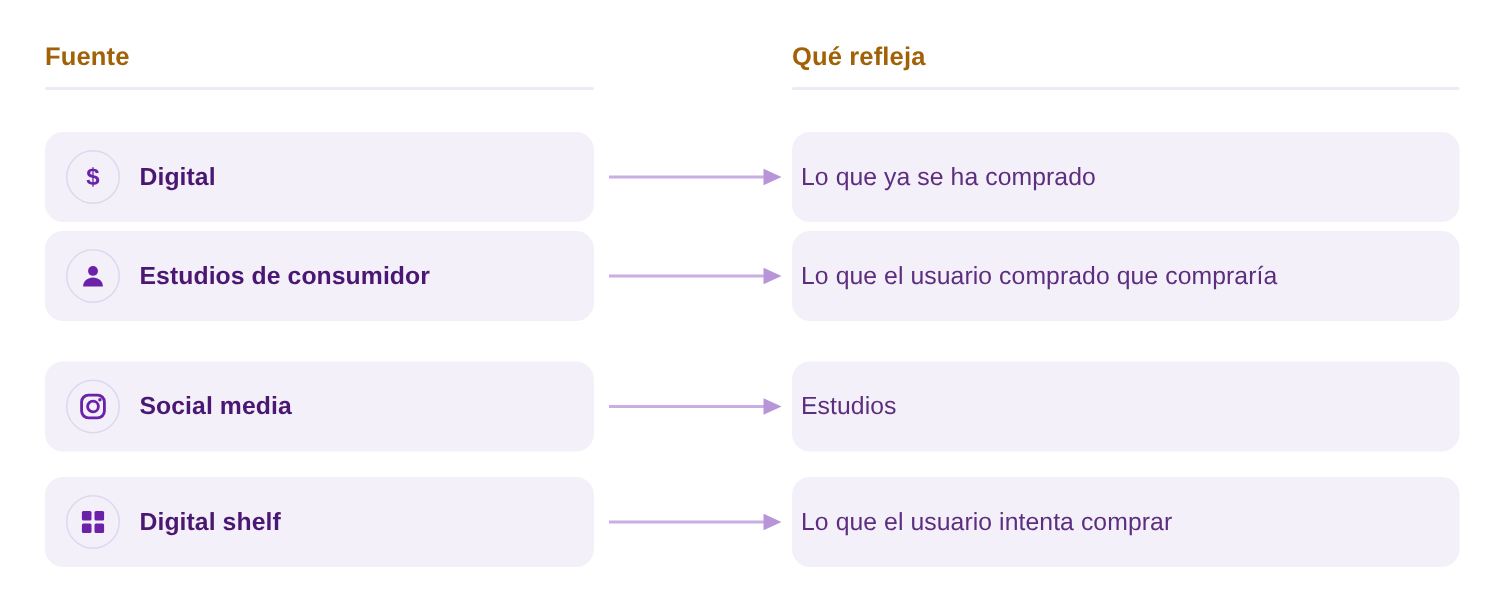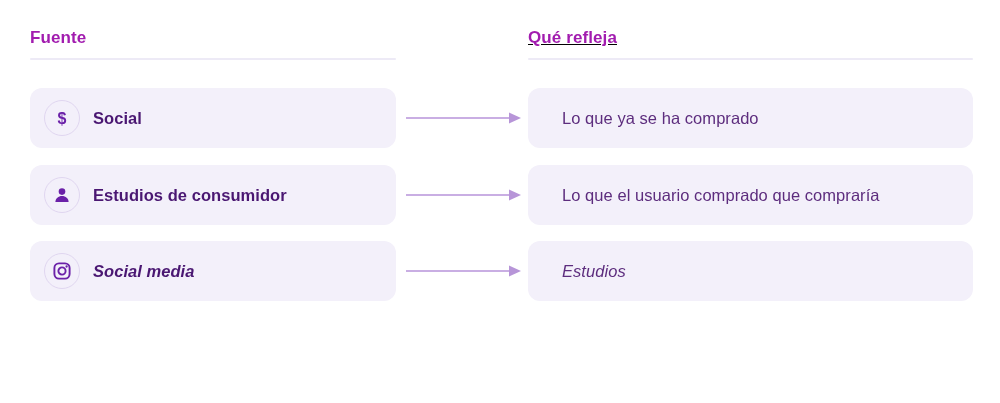--- a/index.html
+++ b/index.html
@@ -20,47 +20,47 @@
     height: 403px;
     box-sizing: border-box;
   }
 
   
   .col-head {
     position: absolute;
     top: 28px;
   }
   .col-head.left  { left: 30px;  width: 366px; }
-  .col-head.right { left: 528px; width: 445px; text-decoration: underline; }
+  .col-head.right { left: 528px; width: 445px; }
 
   .col-head-title {
     font-size: 17px;
     font-weight: bold;
-    color: #a21caf;
+    color: #a16207;
     letter-spacing: .1px;
     line-height: 20px;
     white-space: nowrap;
   }
   .col-head-rule {
     margin-top: 10px;
     height: 2px;
     background: #EDEAF6;
     border-radius: 2px;
   }
 
   
   .row {
     position: absolute;
     left: 0;
     width: 1000px;
     height: 60px;
   }
   .row.r0 { top: 88px;  }
-  .row.r1 { top: 165px; }
-  .row.r2 { top: 241px; font-style: italic; }
+  .row.r1 { top: 154px; }
+  .row.r2 { top: 241px; }
   .row.r3 { top: 318px; }
 
   
   .src-card {
     position: absolute;
     left: 30px;
     top: 0;
     width: 366px;
     height: 60px;
     background: #F3F0FA;
@@ -105,21 +105,21 @@
     position: absolute;
     left: 528px;
     top: 0;
     width: 445px;
     height: 60px;
     background: #F3F0FA;
     border-radius: 12px;
     display: flex;
     align-items: center;
     box-sizing: border-box;
-    padding-left: 34px;
+    padding-left: 6px;
   }
   .ref-label {
     font-size: 16.5px;
     font-weight: normal;
     color: #5D2D7E;
     letter-spacing: .05px;
     white-space: nowrap;
   }
 </style>
 </head>
@@ -137,21 +137,21 @@
     <div class="col-head-rule"></div>
   </div>
 
   <div class="row r0">
     <div class="src-card">
       <span class="icon-ring">
         <svg width="20" height="20" viewBox="0 0 20 20" aria-hidden="true">
           <text x="10" y="15.5" font-family="Liberation Sans, sans-serif" font-size="16" font-weight="bold" fill="#6B21A8" text-anchor="middle">$</text>
         </svg>
       </span>
-      <span class="src-label">Social</span>
+      <span class="src-label">Digital</span>
     </div>
     <div class="arrow">
       <svg width="116" height="16" viewBox="0 0 116 16" aria-hidden="true">
         <line x1="0" y1="8" x2="104" y2="8" stroke="#C9AEE3" stroke-width="2"></line>
         <polygon points="103,2.5 115,8 103,13.5" fill="#B795D8"></polygon>
       </svg>
     </div>
     <div class="ref-card">
       <span class="ref-label">Lo que ya se ha comprado</span>
     </div>
@@ -193,14 +193,36 @@
       <svg width="116" height="16" viewBox="0 0 116 16" aria-hidden="true">
         <line x1="0" y1="8" x2="104" y2="8" stroke="#C9AEE3" stroke-width="2"></line>
         <polygon points="103,2.5 115,8 103,13.5" fill="#B795D8"></polygon>
       </svg>
     </div>
     <div class="ref-card">
       <span class="ref-label">Estudios</span>
     </div>
   </div>
 
+  <div class="row r3">
+    <div class="src-card">
+      <span class="icon-ring">
+        <svg width="20" height="20" viewBox="0 0 20 20" aria-hidden="true">
+          <rect x="2.6" y="2.6" width="6.4" height="6.4" rx="1" fill="#6B21A8"></rect>
+          <rect x="11" y="2.6" width="6.4" height="6.4" rx="1" fill="#6B21A8"></rect>
+          <rect x="2.6" y="11" width="6.4" height="6.4" rx="1" fill="#6B21A8"></rect>
+          <rect x="11" y="11" width="6.4" height="6.4" rx="1" fill="#6B21A8"></rect>
+        </svg>
+      </span>
+      <span class="src-label">Digital shelf</span>
+    </div>
+    <div class="arrow">
+      <svg width="116" height="16" viewBox="0 0 116 16" aria-hidden="true">
+        <line x1="0" y1="8" x2="104" y2="8" stroke="#C9AEE3" stroke-width="2"></line>
+        <polygon points="103,2.5 115,8 103,13.5" fill="#B795D8"></polygon>
+      </svg>
+    </div>
+    <div class="ref-card">
+      <span class="ref-label">Lo que el usuario intenta comprar</span>
+    </div>
+  </div>
 
 </div>
 
 </body></html>

